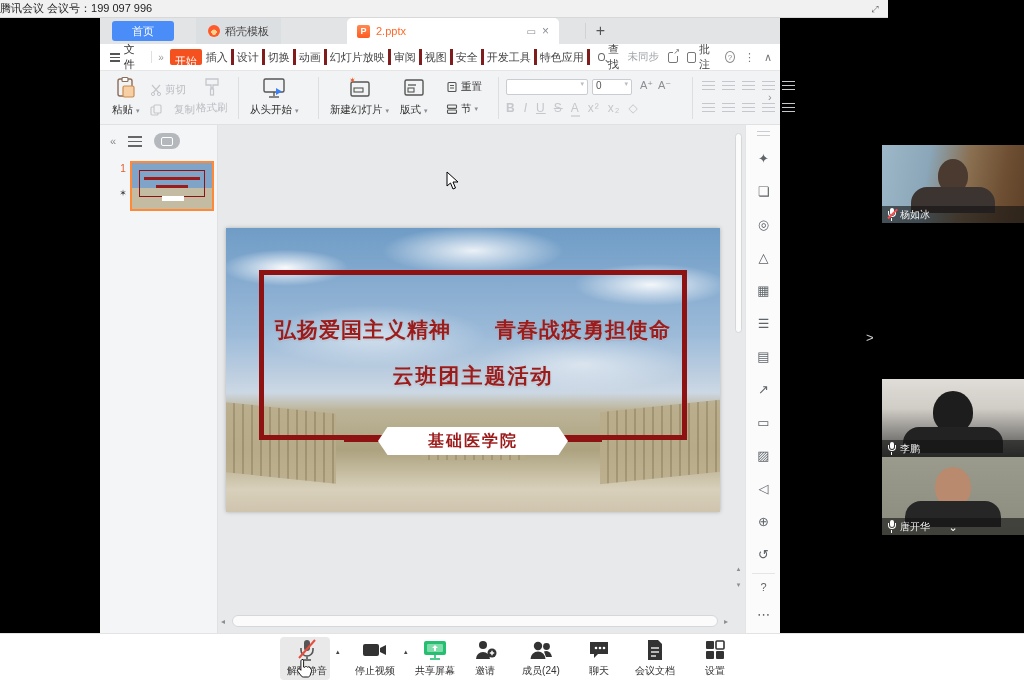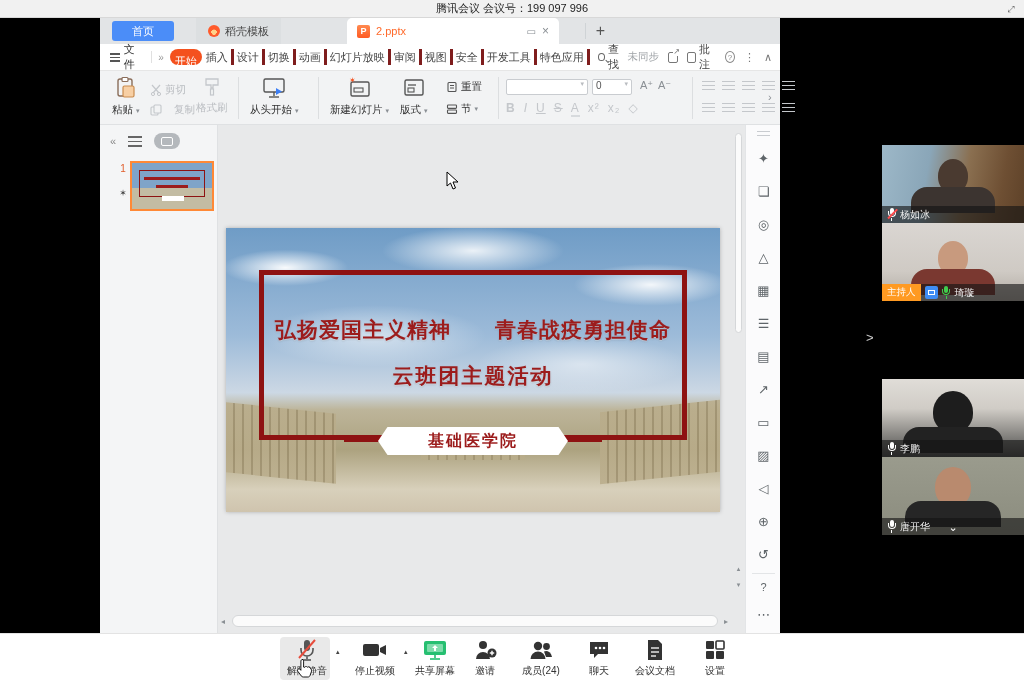--- a/index.html
+++ b/index.html
@@ -1,21 +1,21 @@
 <!DOCTYPE html>
 <html><head>
 <meta charset="utf-8">
 <style>
   * { margin:0; padding:0; box-sizing:border-box; }
   body { font-family:"Liberation Sans","DejaVu Sans",sans-serif; background:#222; }
   .screen { position:relative; width:1024px; height:682px; background:#000; overflow:hidden; }
   .abs { position:absolute; }
 
   
-  .titlebar { left:0; top:0; width:1024px; height:18px; background:#f1f1f1; border-bottom:1px solid #d8d8d8; display:flex; align-items:center; justify-content:center; }
+  .titlebar { left:0; top:0; width:888px; height:18px; background:#f1f1f1; border-bottom:1px solid #d8d8d8; display:flex; align-items:center; justify-content:flex-start; }
   .titlebar .t { font-size:11px; color:#222; }
   .expand-ic { position:absolute; right:6px; top:3px; width:14px; height:12px; color:#555; font-size:9px; line-height:12px; text-align:center; }
 
   
   .wps { left:100px; top:18px; width:680px; height:615px; background:#f2f3f4; }
 
   
   .tabbar { left:0; top:0; width:680px; height:26px; background:#e2e4e6; display:flex; align-items:center; }
   .tab-home { margin-left:12px; width:62px; height:20px; background:#4b8df8; border-radius:3px; color:#fff; font-size:11px; display:flex; align-items:center; justify-content:center; }
   .tab-docer { margin-left:22px; height:26px; padding:0 12px; display:flex; align-items:center; gap:5px; font-size:11px; color:#444; background:#dcdfe1; }
@@ -27,21 +27,21 @@
   .tab-close { color:#8a8f94; font-size:12px; }
   .tab-plus { margin-left:26px; color:#555; font-size:16px; width:30px; text-align:center; border-left:1px solid #cfd3d6; height:16px; line-height:16px; }
 
   
   .menubar { left:0; top:26px; width:680px; height:27px; background:#fff; border-bottom:1px solid #e6e6e6; display:flex; align-items:center; font-size:11px; color:#444; }
   .mb-file { display:flex; align-items:center; gap:4px; padding:0 8px 0 10px; color:#333; }
   .hamb { width:11px; height:9px; background:repeating-linear-gradient(180deg,#555 0 1.5px,transparent 1.5px 3.6px); }
   .mb-div { width:1px; height:12px; background:#e0e0e0; }
   .mb-ovf { padding:0 6px; color:#999; font-size:10px; }
   .mi { padding:0 3px; height:16px; line-height:16px; border-right:3px solid #7f1d1d; white-space:nowrap; }
-  .mi.active { background:#f4511e; color:#fff; border-radius:8px; border-right:none; margin-right:1px; padding:4px 5px; }
+  .mi.active { background:#f4511e; color:#fff; border-radius:2px; border-right:none; margin-right:1px; padding:4px 5px; }
   .mb-find { margin-left:8px; display:flex; align-items:center; gap:3px; color:#444; }
   .mag { width:8px; height:8px; border:1.3px solid #666; border-radius:50%; position:relative; }
   .mag::after { content:""; position:absolute; width:4px; height:1.3px; background:#666; transform:rotate(45deg); left:6px; top:7px; }
   .mb-right { margin-left:auto; display:flex; align-items:center; gap:9px; padding-right:8px; color:#999; }
   .sync { font-size:10.5px; color:#a0a4a8; white-space:nowrap; }
   .ic-sq { width:12px; height:11px; border:1.2px solid #777; border-radius:2px; position:relative; }
   .ic-sq::after { content:"↗"; position:absolute; right:-3px; top:-6px; font-size:8px; color:#777; background:#fff; }
   .cmt { display:flex; align-items:center; gap:3px; color:#444; }
   .ic-note { width:11px; height:11px; border:1.2px solid #777; border-radius:2px; }
   .helpc { width:12px; height:12px; border:1.2px solid #888; border-radius:50%; font-size:8px; color:#888; text-align:center; line-height:11px; }
@@ -420,38 +420,20 @@
         <span class="micw red">
             <span class="b"></span>
             <span class="a"></span>
             <span class="s"></span>
             <span class="slash"></span>
           </span>
         <span class="nm">杨如冰</span>
       </div>
     </div>
 
-    <div class="vtile v2">
-      <div class="person" style="top:18px;">
-        <div class="head" style="background:#c89a7e;"></div>
-        <div class="shoulders" style="background:#7a3830;"></div>
-      </div>
-      <div class="nbar">
-        <span class="badge">主持人</span>
-        <span class="shric">
-            <i></i>
-          </span>
-        <span class="micw green">
-            <span class="b"></span>
-            <span class="a"></span>
-            <span class="s"></span>
-          </span>
-        <span class="nm">琦璇</span>
-      </div>
-    </div>
 
 
     <div class="vtile v4">
       <div class="person" style="top:12px;">
         <div class="head" style="background:#1d1d1d; width:40px; height:42px;"></div>
         <div class="shoulders" style="background:#222; width:100px;"></div>
       </div>
       <div class="nbar">
         <span class="micw">
             <span class="b"></span>

